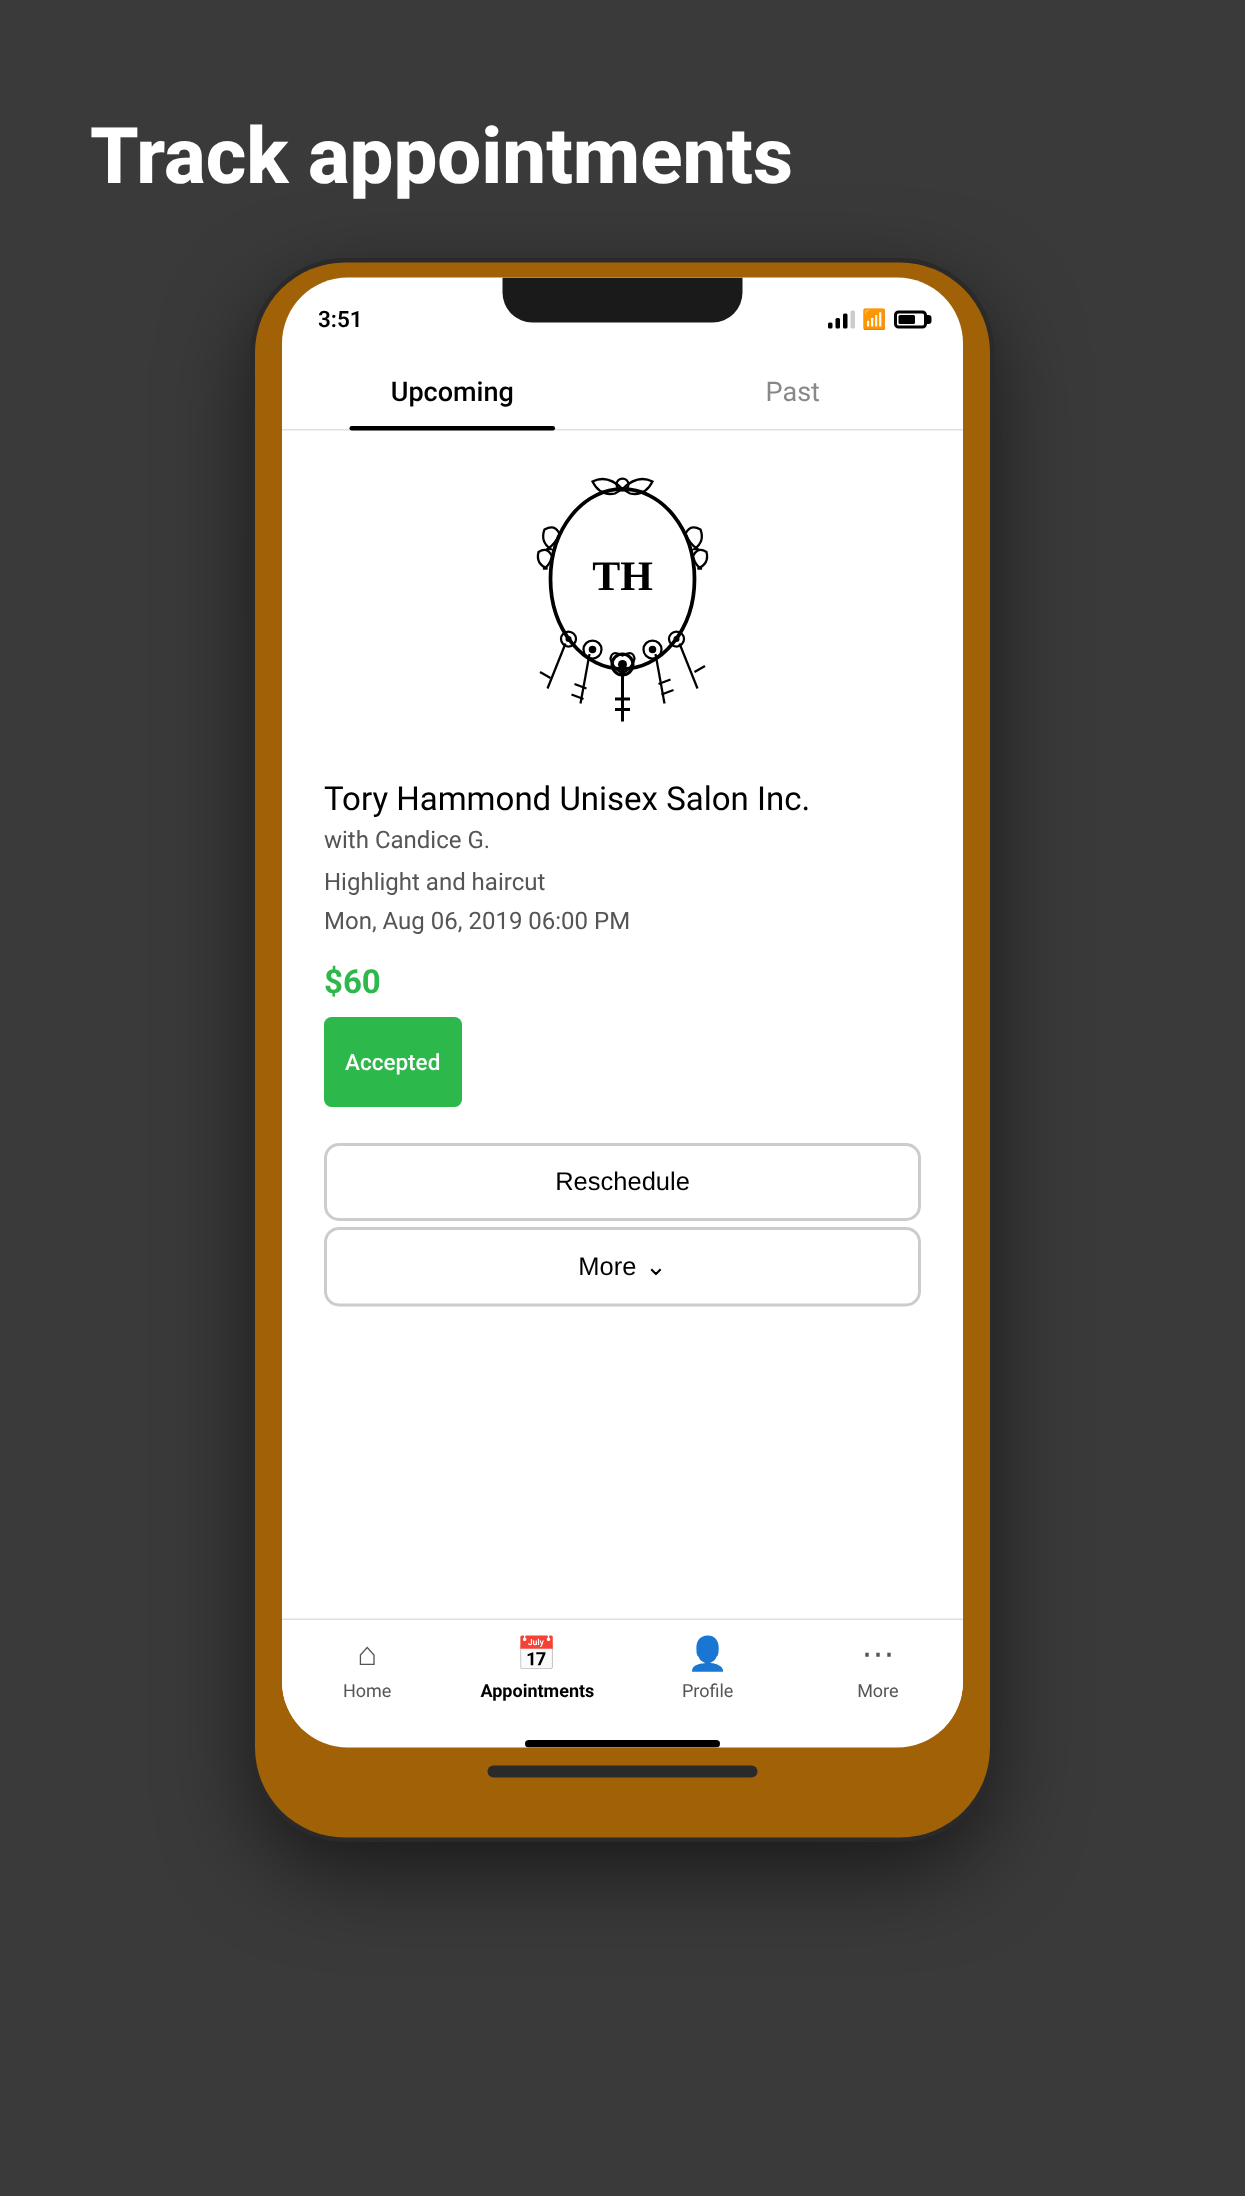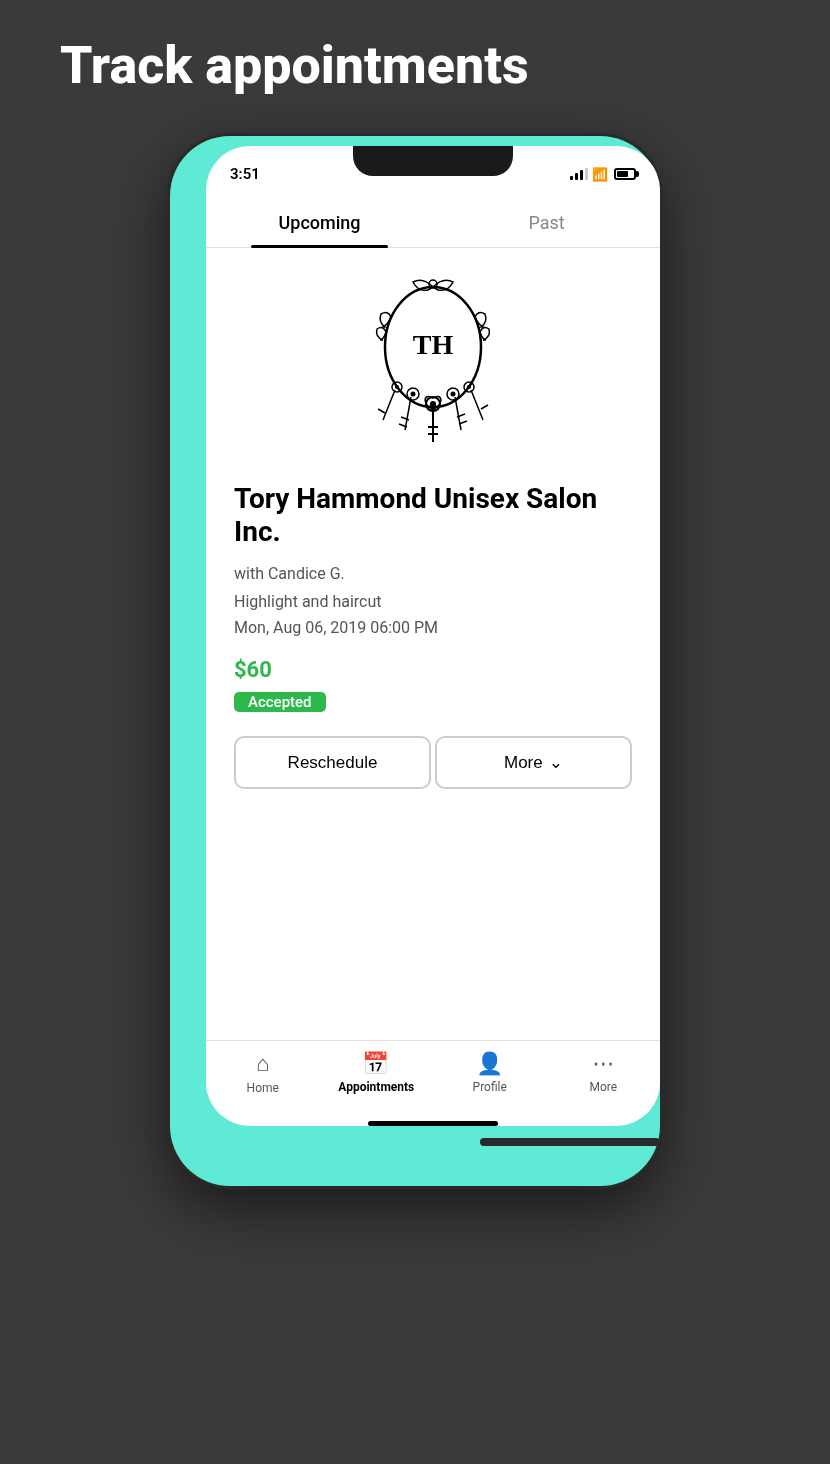--- a/index.html
+++ b/index.html
@@ -13,37 +13,37 @@
       align-items: center;
       justify-content: flex-start;
       font-family: -apple-system, BlinkMacSystemFont, 'Segoe UI', Roboto, sans-serif;
       overflow: hidden;
     }
 
     .page-title {
       color: #ffffff;
       font-size: 52px;
       font-weight: 800;
-      margin-top: 35px;
+      margin-top: 74px;
       margin-bottom: 40px;
       align-self: flex-start;
       padding-left: 60px;
     }
 
     
     .phone-shell {
       width: 490px;
       height: 1050px;
-      background: #5eead4;
+      background: #a16207;
       border-radius: 60px;
       position: relative;
       box-shadow: 0 0 0 3px #2a2a2a, 0 20px 60px rgba(0,0,0,0.6);
       display: flex;
       flex-direction: column;
-      align-items: flex-end;
+      align-items: center;
     }
 
     
     .phone-shell::before {
       content: '';
       position: absolute;
       left: -5px;
       top: 180px;
       width: 5px;
       height: 60px;
@@ -192,24 +192,24 @@
       justify-content: center;
       margin-bottom: 20px;
     }
 
     .logo-svg {
       width: 160px;
       height: 190px;
     }
 
     .salon-name {
-      font-size: 28px;
-      font-weight: 700;
-      color: #000;
-      margin-bottom: 14px;
+      font-size: 22px;
+      font-weight: 400;
+      color: #000;
+      margin-bottom: 2px;
     }
 
     .service-info {
       font-size: 16px;
       color: #555;
       line-height: 1.5;
       margin-bottom: 4px;
     }
 
     .appointment-date {
@@ -222,30 +222,31 @@
       font-size: 22px;
       font-weight: 700;
       color: #2db84b;
       margin-bottom: 10px;
     }
 
     .status-badge {
       display: inline-block;
       background: #2db84b;
       color: #fff;
-      padding: 1px 14px;
+      padding: 21px 14px;
       border-radius: 5px;
       font-size: 15px;
       font-weight: 500;
       margin-bottom: 24px;
     }
 
     .action-buttons {
       display: flex;
       gap: 4px;
+      flex-direction: column;
     }
 
     .btn {
       flex: 1;
       padding: 14px 0;
       border: 2px solid #ccc;
       border-radius: 10px;
       background: #fff;
       font-size: 17px;
       color: #000;

